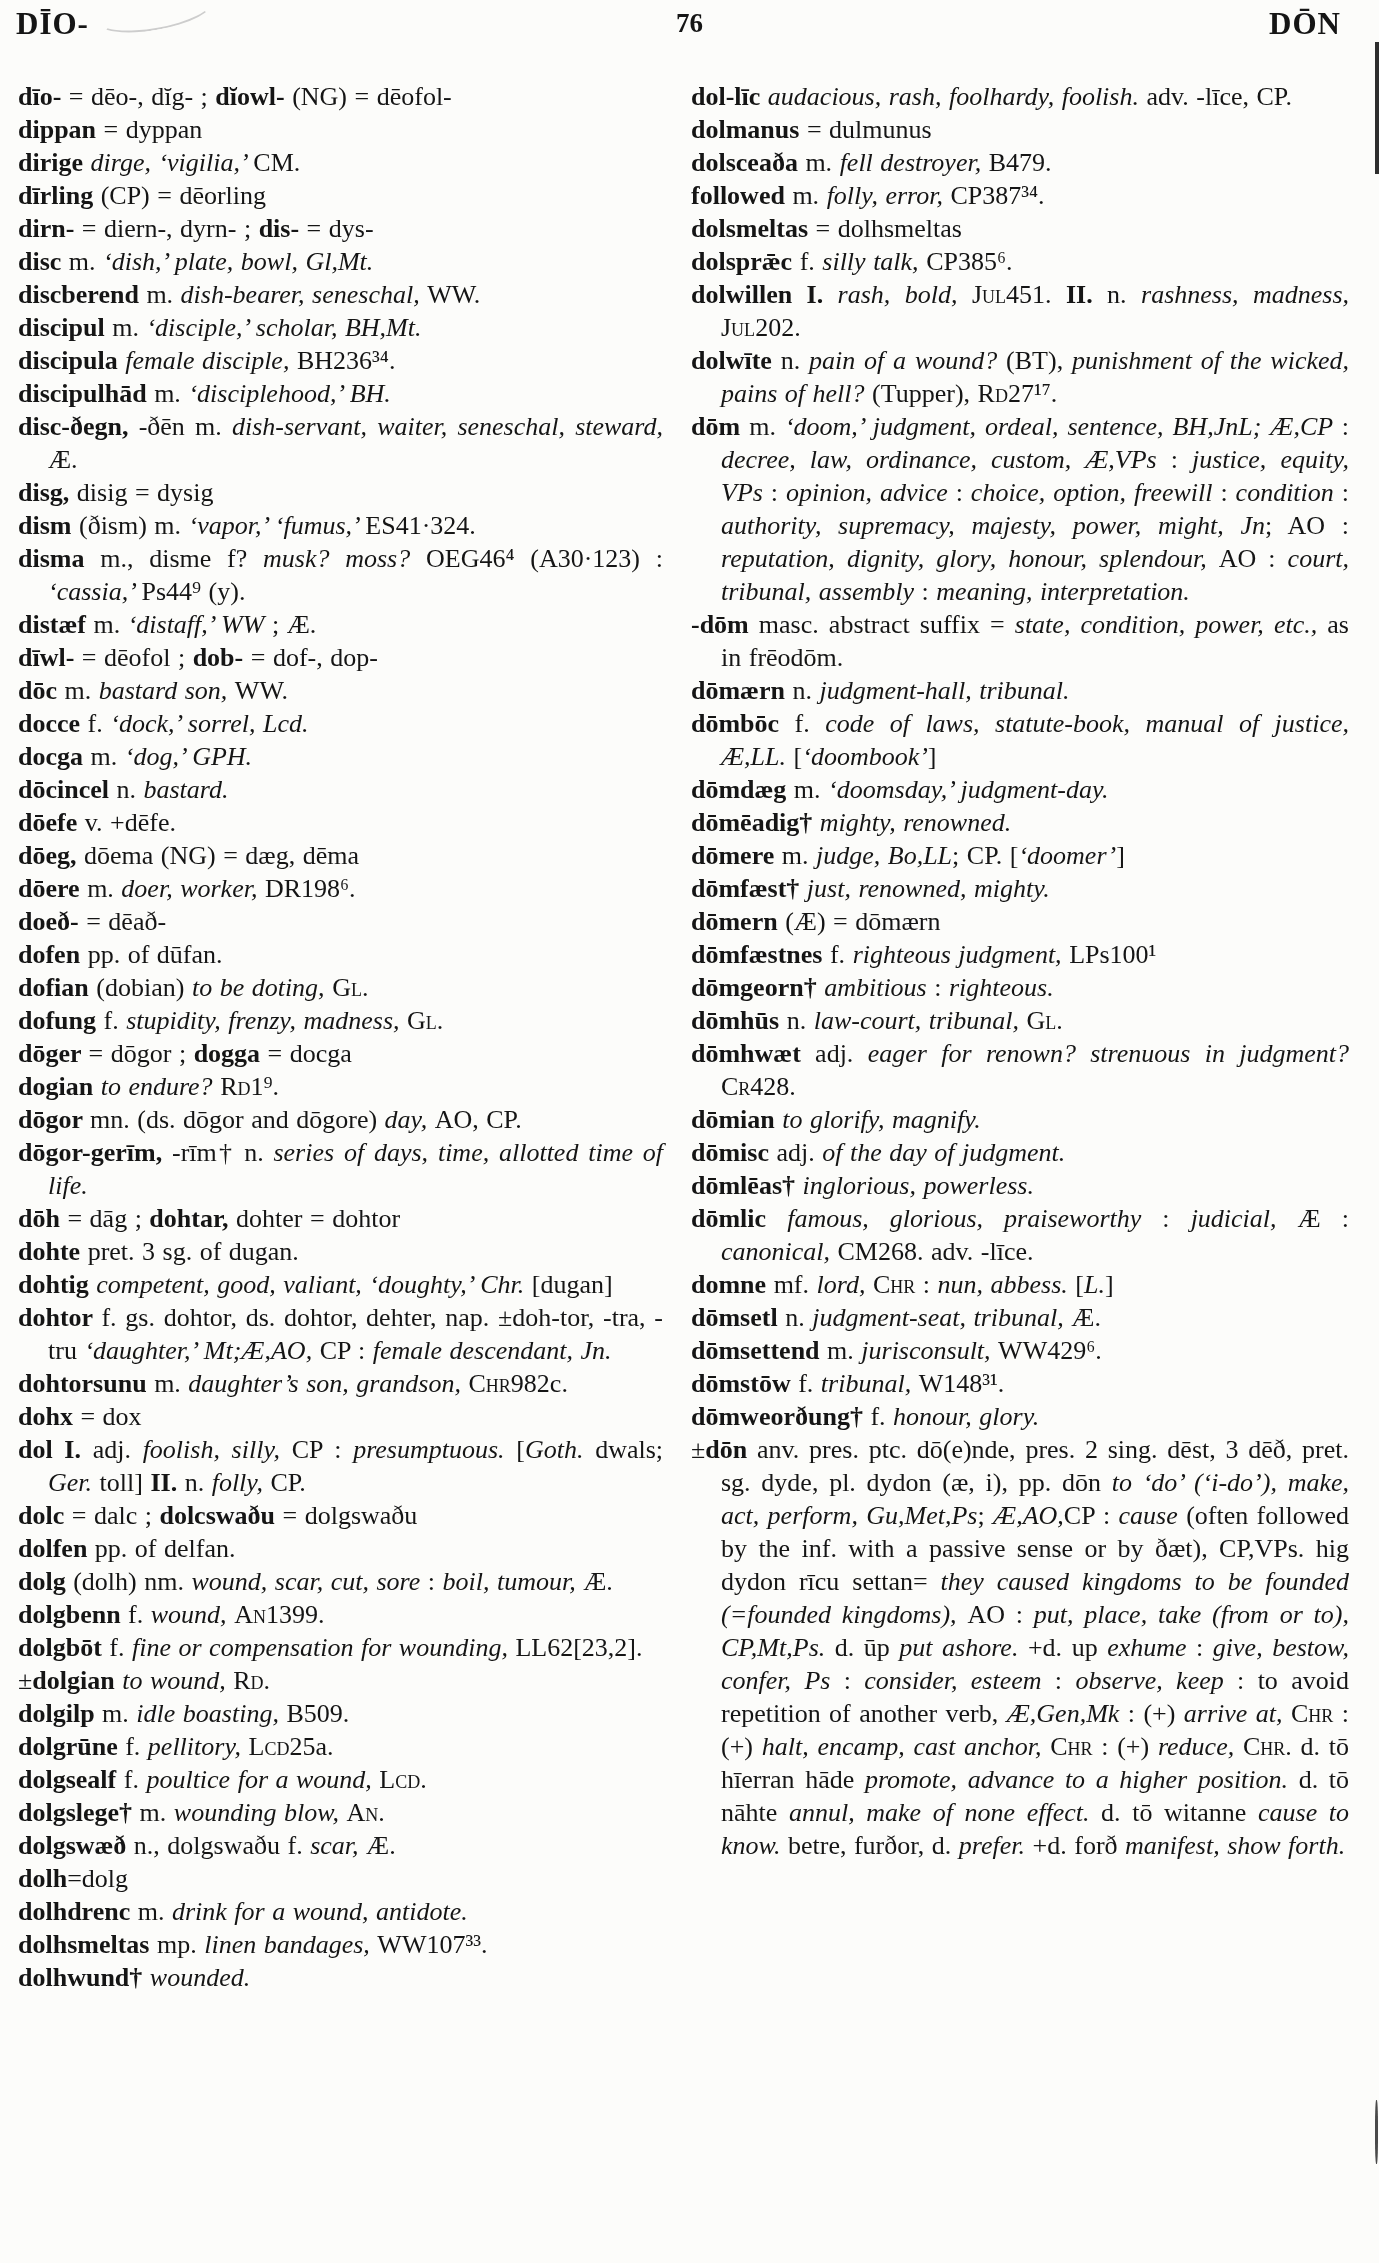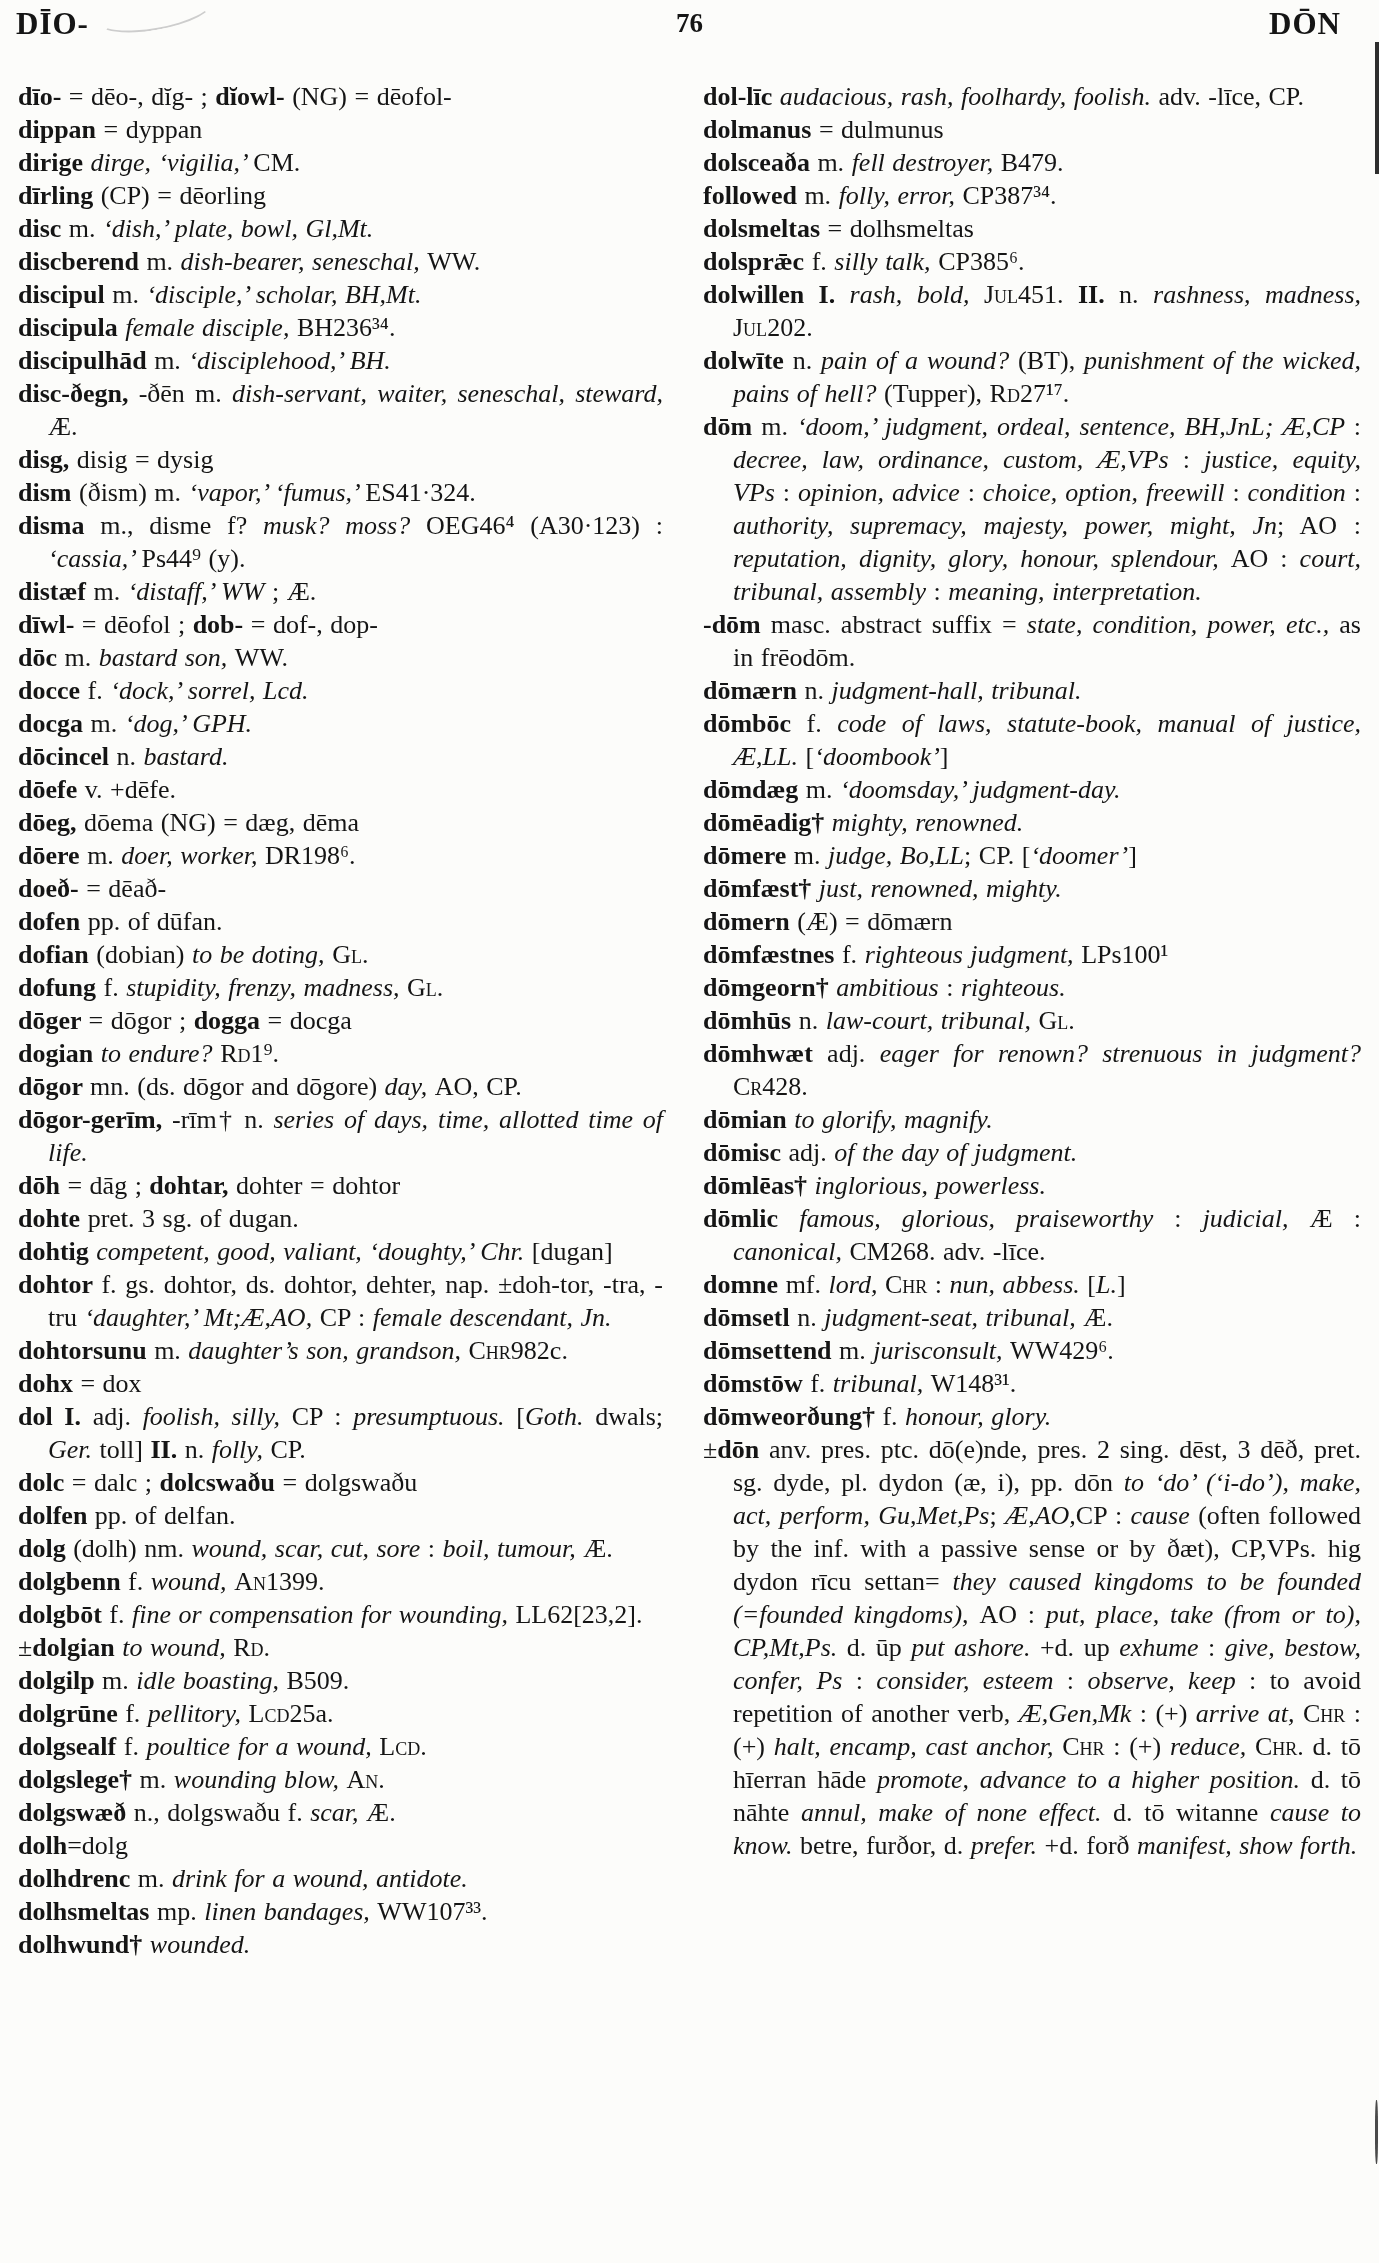--- a/index.html
+++ b/index.html
@@ -5,21 +5,21 @@
   html,body{margin:0;padding:0;}
   body{
     width:1379px;height:2263px;position:relative;overflow:hidden;
     background:#fcfcfa;color:#151515;
     font-family:"Liberation Serif","DejaVu Serif",serif;
   }
   .running-head{position:absolute;top:6px;left:0;width:100%;height:44px;}
   .rh-left{position:absolute;left:16px;top:0;font-size:31px;font-weight:700;letter-spacing:1px;}
   .rh-center{position:absolute;left:50%;top:2px;transform:translateX(-50%);font-size:27px;font-weight:700;}
   .rh-right{position:absolute;right:38px;top:0;font-size:31px;font-weight:700;letter-spacing:1px;}
-  .columns{position:absolute;top:80px;left:18px;display:flex;gap:40px;}
+  .columns{position:absolute;top:80px;left:18px;display:flex;gap:28px;}
   .col{width:645px;}
   .col.right{width:658px;}
   p.entry{
     margin:0;text-align:justify;
     padding-left:30px;text-indent:-30px;
     font-size:26px;line-height:33px;word-spacing:1px;
   }
   .seg-b{font-weight:700;}
   .seg-i{font-style:italic;}
   .seg-r{font-style:normal;}
@@ -43,20 +43,21 @@
   <span class="rh-center">76</span>
   <span class="rh-right">DŌN</span>
 </div>
 
 <div class="columns">
   <div class="col left">
       <p class="entry"><span class="seg-b">dīo- </span><span class="seg-r">= dēo-, dĭg- ; </span><span class="seg-b">dĭowl- </span><span class="seg-r">(NG) = dēofol-</span></p>
       <p class="entry"><span class="seg-b">dippan </span><span class="seg-r">= dyppan</span></p>
       <p class="entry"><span class="seg-b">dirige </span><span class="seg-i">dirge, ‘vigilia,’ </span><span class="seg-r">CM.</span></p>
       <p class="entry"><span class="seg-b">dīrling </span><span class="seg-r">(CP) = dēorling</span></p>
+      <p class="entry"><span class="seg-b">dirn- </span><span class="seg-r">= diern-, dyrn- ; </span><span class="seg-b">dis- </span><span class="seg-r">= dys-</span></p>
       <p class="entry"><span class="seg-b">disc </span><span class="seg-r">m. </span><span class="seg-i">‘dish,’ plate, bowl, Gl,Mt.</span></p>
       <p class="entry"><span class="seg-b">discberend </span><span class="seg-r">m. </span><span class="seg-i">dish-bearer, seneschal, </span><span class="seg-r">WW.</span></p>
       <p class="entry"><span class="seg-b">discipul </span><span class="seg-r">m. </span><span class="seg-i">‘disciple,’ scholar, BH,Mt.</span></p>
       <p class="entry"><span class="seg-b">discipula </span><span class="seg-i">female disciple, </span><span class="seg-r">BH236³⁴.</span></p>
       <p class="entry"><span class="seg-b">discipulhād </span><span class="seg-r">m. </span><span class="seg-i">‘disciplehood,’ BH.</span></p>
       <p class="entry"><span class="seg-b">disc-ðegn, </span><span class="seg-r">-ðēn m. </span><span class="seg-i">dish-servant, waiter, seneschal, steward, </span><span class="seg-r">Æ.</span></p>
       <p class="entry"><span class="seg-b">disg, </span><span class="seg-r">disig = dysig</span></p>
       <p class="entry"><span class="seg-b">dism </span><span class="seg-r">(ðism) m. </span><span class="seg-i">‘vapor,’ ‘fumus,’ </span><span class="seg-r">ES41·324.</span></p>
       <p class="entry"><span class="seg-b">disma </span><span class="seg-r">m., disme f? </span><span class="seg-i">musk? moss? </span><span class="seg-r">OEG46⁴ (A30·123) : </span><span class="seg-i">‘cassia,’ </span><span class="seg-r">Ps44⁹ (y).</span></p>
       <p class="entry"><span class="seg-b">distæf </span><span class="seg-r">m. </span><span class="seg-i">‘distaff,’ WW</span><span class="seg-r"> ; Æ.</span></p>

